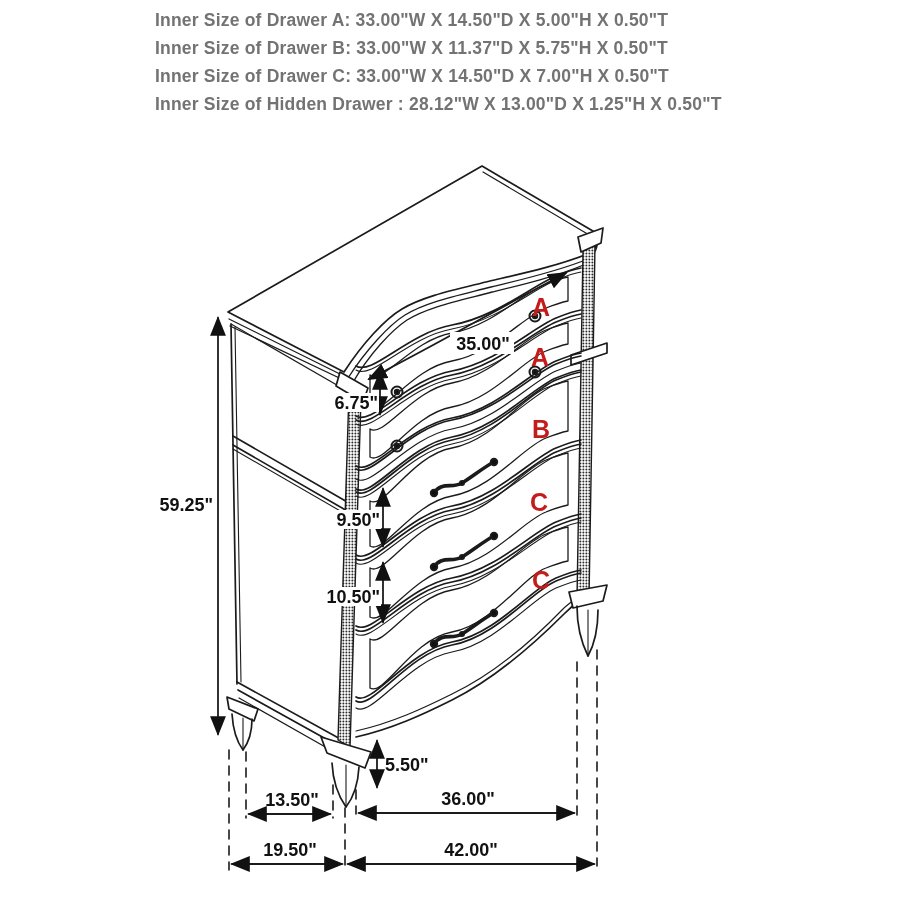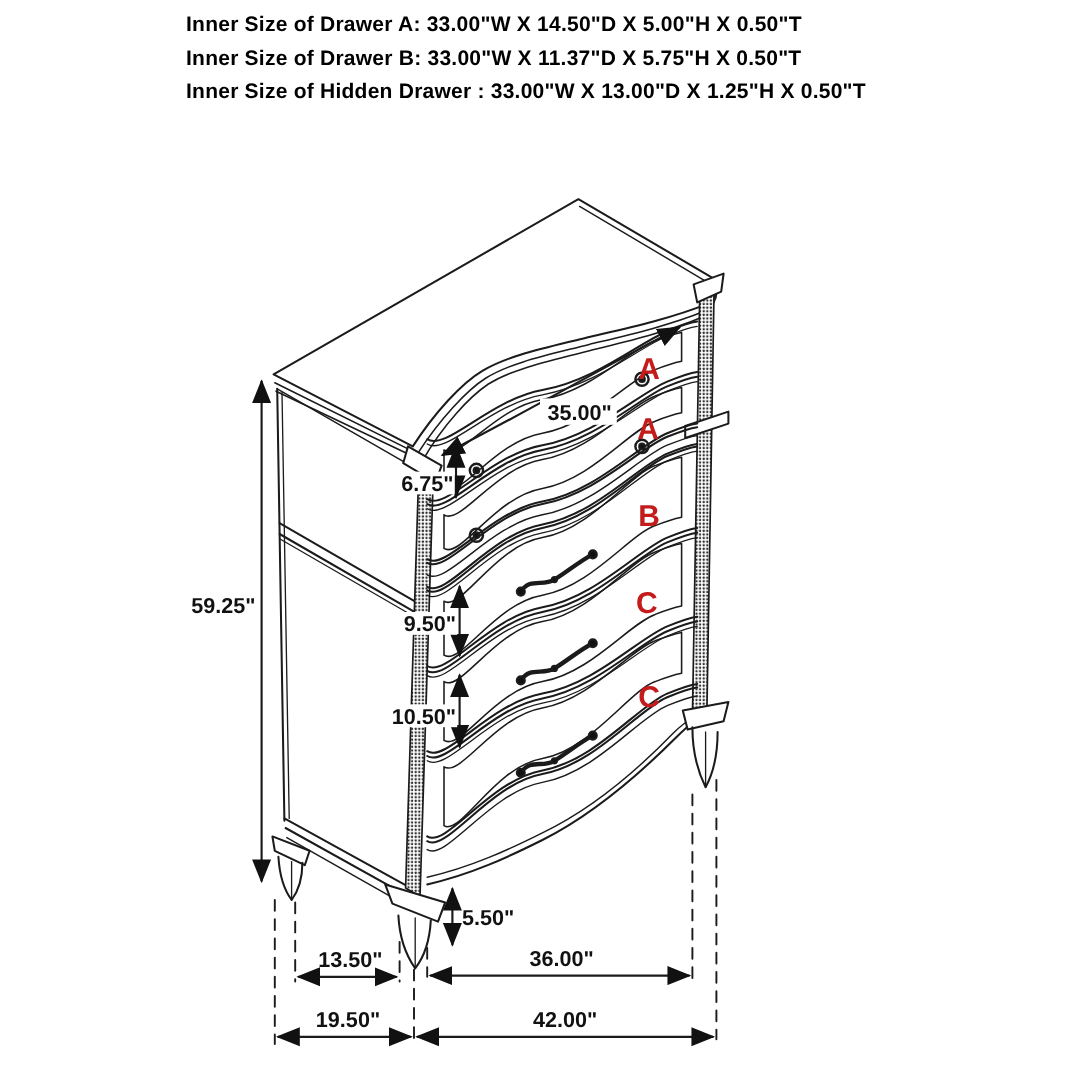--- a/index.html
+++ b/index.html
@@ -1,34 +1,35 @@
 <!DOCTYPE html>
 <html><head>
 <meta charset="utf-8">
 <style>
   html,body{margin:0;padding:0;background:#ffffff;}
   .canvas{position:relative;width:900px;height:900px;background:#ffffff;overflow:hidden;
           font-family:"Liberation Sans", sans-serif;}
   .spec-header{position:absolute;left:155px;top:6px;}
   .spec-header p{margin:0;height:28px;line-height:28px;font-size:17.5px;font-weight:bold;
-                 color:#000000;white-space:nowrap;letter-spacing:0.2px;}
+                 color:#737373;white-space:nowrap;letter-spacing:0.2px;}
   svg.diagram{position:absolute;left:0;top:0;}
   svg.diagram path, svg.diagram line, svg.diagram polygon{vector-effect:non-scaling-stroke;}
   .dimtext{font-family:"Liberation Sans", sans-serif;font-size:18px;font-weight:bold;fill:#111;}
   .redletter{font-family:"Liberation Sans", sans-serif;font-size:25px;font-weight:bold;}
 </style>
 </head>
 <body>
 
 <div class="canvas">
 
   <div class="spec-header">
     <p>Inner Size of Drawer A: 33.00"W X 14.50"D X 5.00"H X 0.50"T</p>
     <p>Inner Size of Drawer B: 33.00"W X 11.37"D X 5.75"H X 0.50"T</p>
-    <p>Inner Size of Hidden Drawer : 33.00"W X 13.00"D X 1.25"H X 0.50"T</p>
+    <p>Inner Size of Drawer C: 33.00"W X 14.50"D X 7.00"H X 0.50"T</p>
+    <p>Inner Size of Hidden Drawer : 28.12"W X 13.00"D X 1.25"H X 0.50"T</p>
   </div>
 
   <svg class="diagram" width="900" height="900" viewBox="0 0 900 900">
     <defs>
       <marker id="ah" viewBox="0 0 10 8" refX="9" refY="4" markerWidth="11" markerHeight="9" orient="auto-start-reverse">
           <path d="M0,0 L10,4 L0,8 Z" fill="#111"></path>
         </marker>
       <pattern id="flute" width="3" height="3" patternUnits="userSpaceOnUse">
         <rect width="3" height="3" fill="#ffffff"></rect>
         <circle cx="1.4" cy="1.4" r="1" fill="#2b2b2b"></circle>

